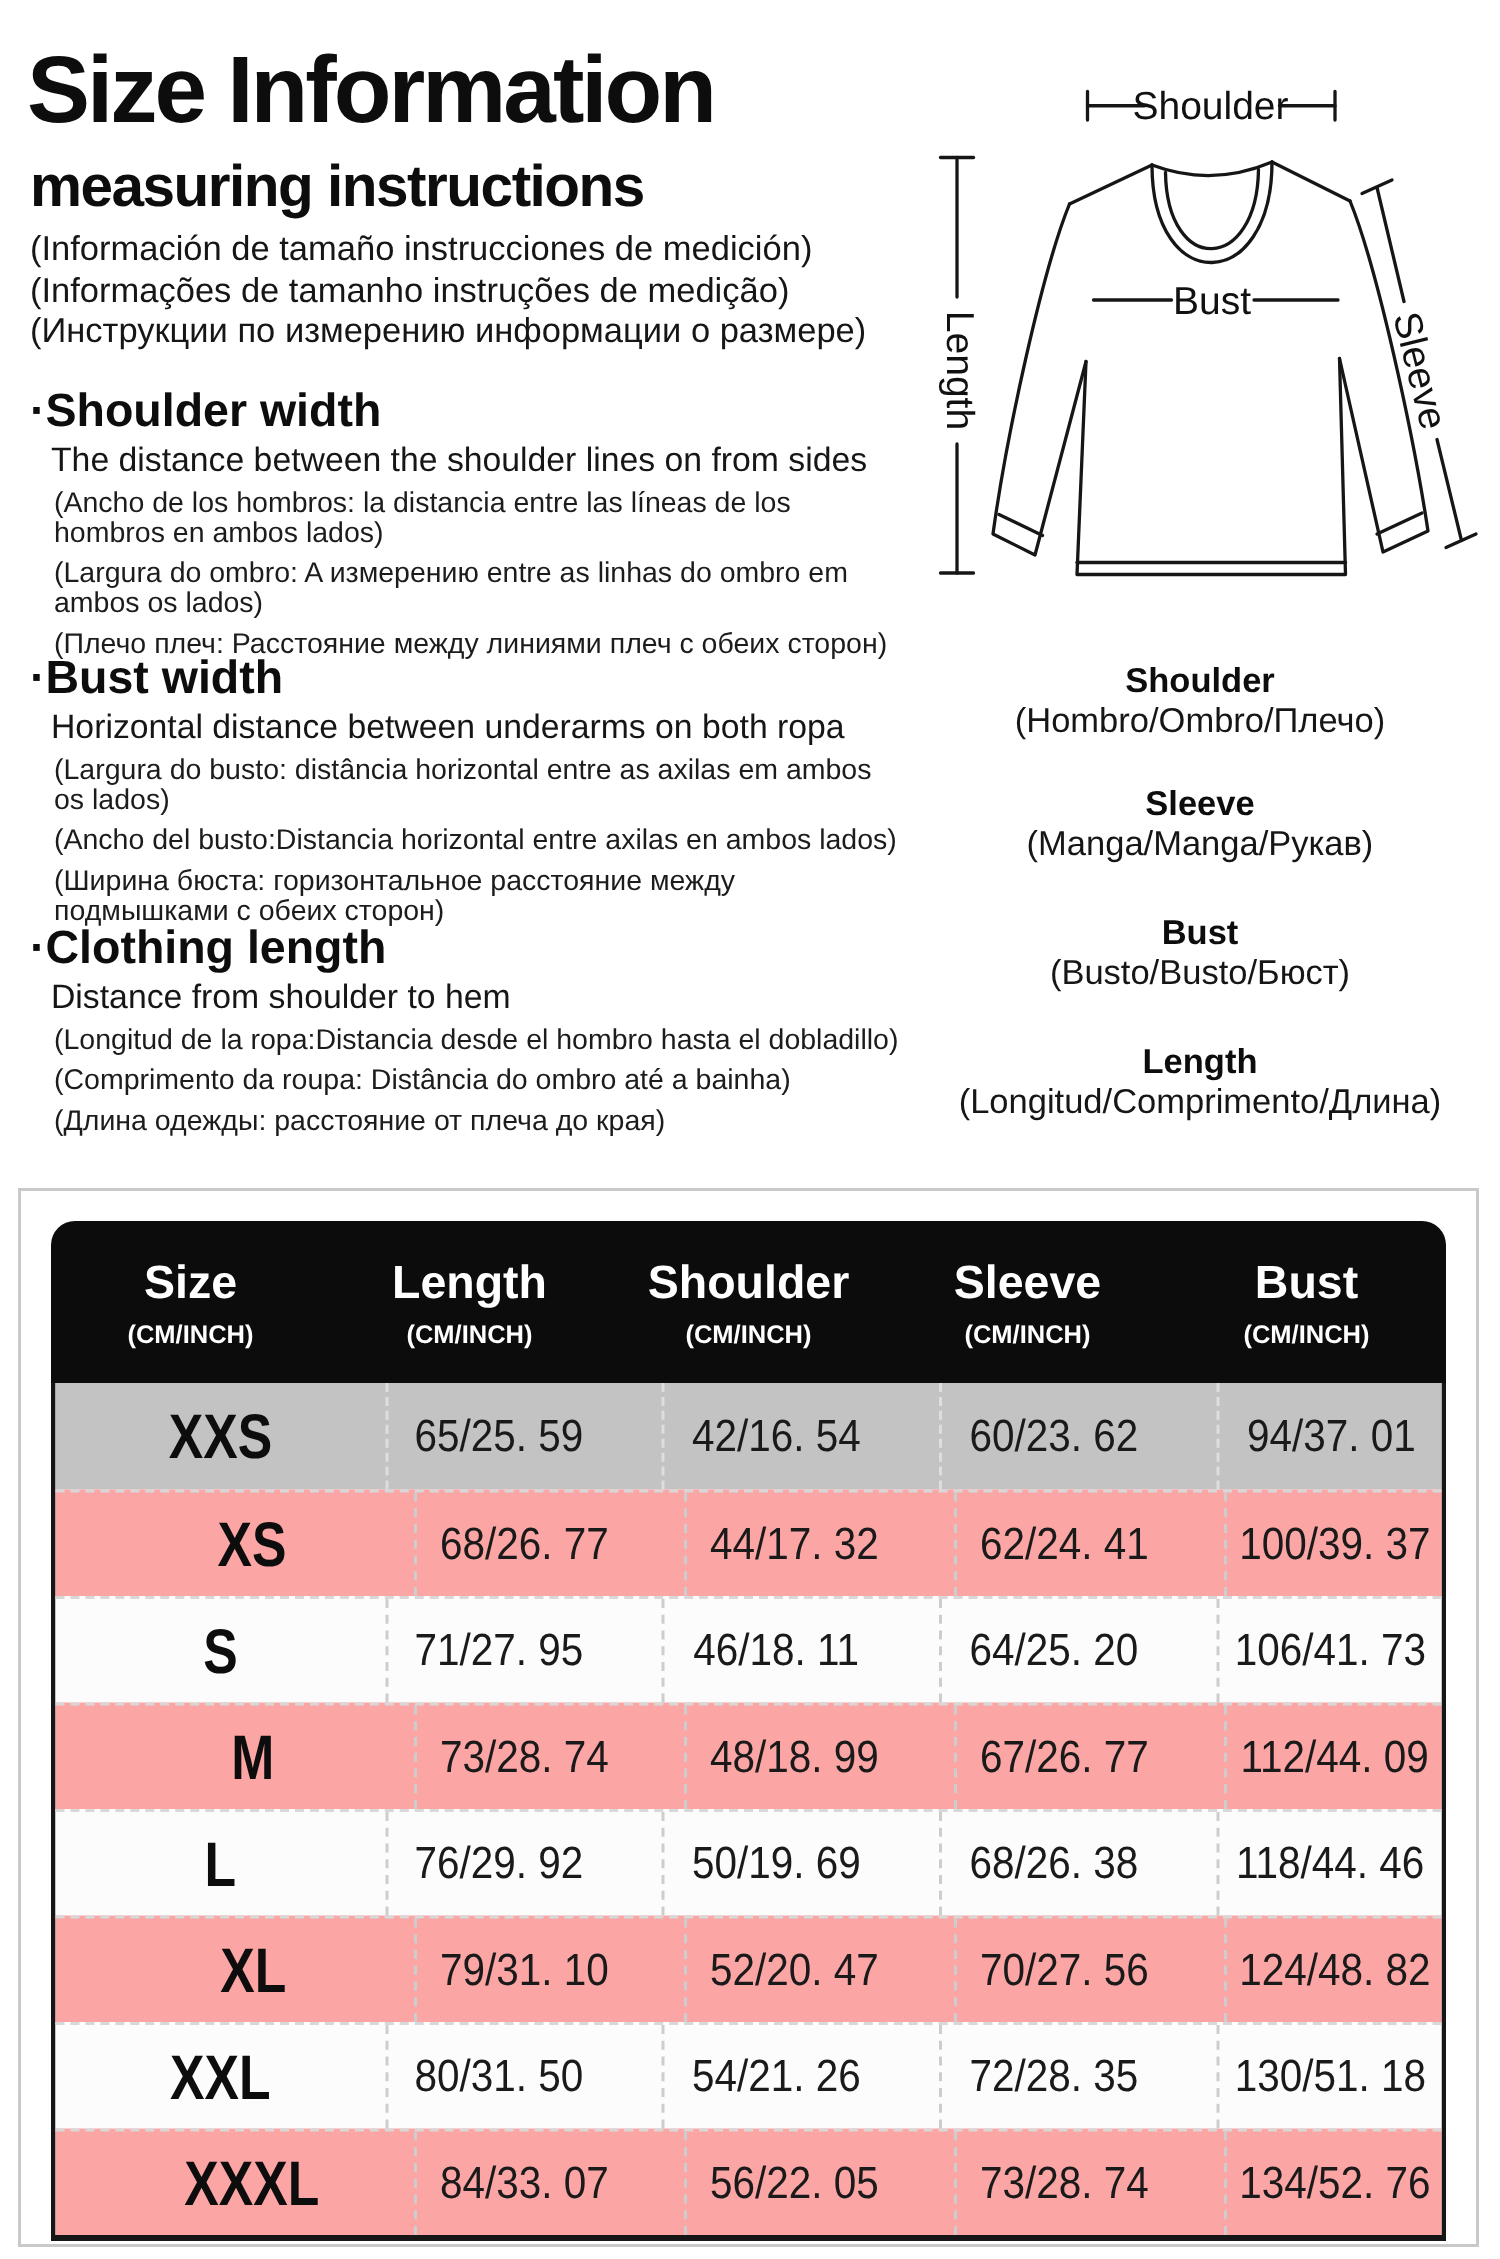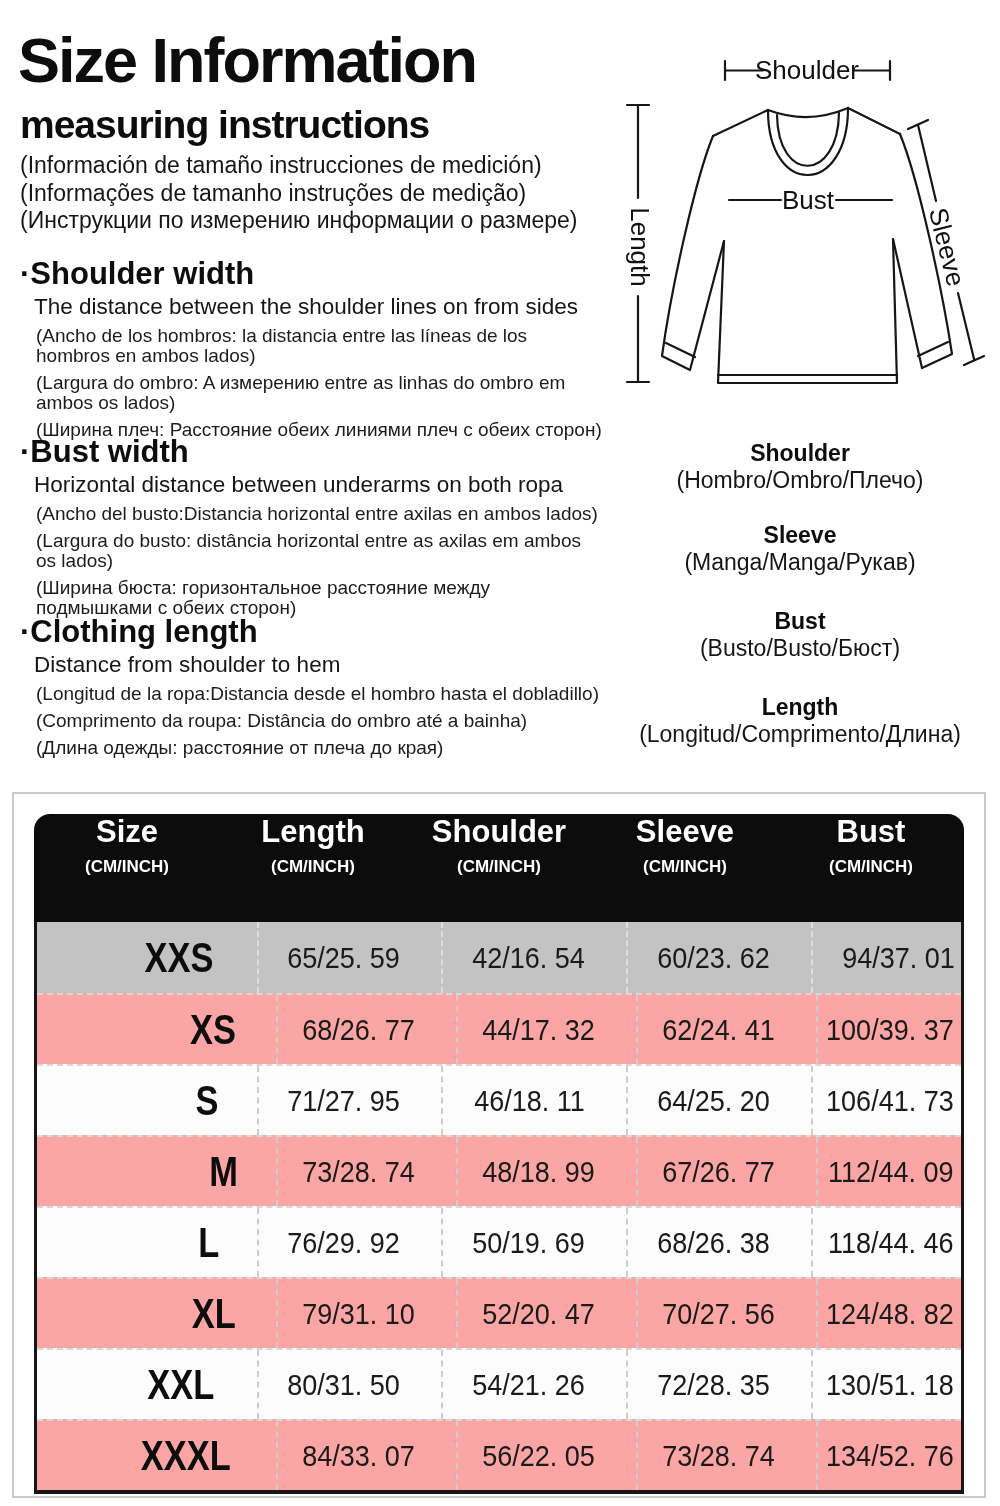--- a/index.html
+++ b/index.html
@@ -27,30 +27,30 @@
   
   .legend-group { position:absolute; left:600px; width:400px; text-align:center; }
   .lg-1 { top:440px; } .lg-2 { top:522px; } .lg-3 { top:608px; } .lg-4 { top:694px; }
   .legend-term { font-size:23px; font-weight:700; line-height:26px; color:#0d0d0d; }
   .legend-tr { font-size:23px; line-height:28px; color:#161616; }
   
   .table-wrap { position:absolute; left:12px; top:792px; width:974px; height:706px;
     border:2px solid #c9c9c9; background:#fff; }
   .size-table { position:absolute; left:20px; top:20px; width:930px; }
   .thead { display:flex; height:108px; background:#0c0c0c; border-radius:16px 16px 0 0; }
-  .th { flex:1 1 20%; display:flex; flex-direction:column; align-items:center; color:#fff; }
+  .th { flex:1 1 20%; display:flex; flex-direction:column; align-items:center; justify-content:center; color:#fff; }
   .th-label { font-size:31px; font-weight:700; letter-spacing:0; }
   .th-unit { font-size:17px; font-weight:700; margin-top:7px; letter-spacing:0; }
   .tbody { border-left:3px solid #161616; border-right:3px solid #161616; border-bottom:4px solid #161616; background:#fff; }
   .trow { display:flex; height:71px; }
   .trow + .trow { border-top:2px dashed #d8d8d8; }
   .trow.hl   { background:#c3c3c3; }
   .trow.alt  { background:#fca5a5;padding-left:24px; }
   .trow.base { background:#fcfcfc; }
-  .tcell { flex:1 1 20%; display:flex; align-items:center; justify-content:flex-end; overflow:hidden;margin-left:35px; }
+  .tcell { flex:1 1 20%; display:flex; align-items:center; justify-content:center; overflow:hidden;margin-left:35px; }
   .tcell + .tcell { border-left:2px dashed #cdcdcd; }
   .trow.hl .tcell + .tcell { border-left-color:#dedede; }
   .size-label { font-size:42px; font-weight:700; color:#0d0d0d; transform:scaleX(0.82); white-space:nowrap; }
   .val { font-size:30px; color:#1a1a1a; transform:scaleX(0.9); white-space:nowrap; letter-spacing:0; }
 </style>
 </head>
 <body>
 
 <div class="page">
 
@@ -61,30 +61,30 @@
     <div>(Informações de tamanho instruções de medição)</div>
     <div>(Инструкции по измерению информации о размере)</div>
   </div>
 
   <div class="section sec-1">
     <div class="sec-head"><span>·</span><span>Shoulder width</span></div>
     <div class="sec-desc">The distance between the shoulder lines on from sides</div>
     <div class="sec-notes">
       <div class="note">(Ancho de los hombros: la distancia entre las líneas de los hombros en ambos lados)</div>
       <div class="note">(Largura do ombro: A измерению entre as linhas do ombro em ambos os lados)</div>
-      <div class="note nowrap">(Ширина плеч: Расстояние обеих линиями плеч с обеих сторон)</div>
+      <div class="note nowrap">(Плечо плеч: Расстояние между линиями плеч с обеих сторон)</div>
     </div>
   </div>
 
   <div class="section sec-2">
     <div class="sec-head"><span>·</span><span>Bust width</span></div>
     <div class="sec-desc">Horizontal distance between underarms on both ropa</div>
     <div class="sec-notes">
+      <div class="note">(Largura do busto: distância horizontal entre as axilas em ambos os lados)</div>
       <div class="note nowrap">(Ancho del busto:Distancia horizontal entre axilas en ambos lados)</div>
-      <div class="note">(Largura do busto: distância horizontal entre as axilas em ambos os lados)</div>
       <div class="note">(Ширина бюста: горизонтальное расстояние между подмышками с обеих сторон)</div>
     </div>
   </div>
 
   <div class="section sec-3">
     <div class="sec-head"><span>·</span><span>Clothing length</span></div>
     <div class="sec-desc">Distance from shoulder to hem</div>
     <div class="sec-notes">
       <div class="note nowrap">(Longitud de la ropa:Distancia desde el hombro hasta el dobladillo)</div>
       <div class="note nowrap">(Comprimento da roupa: Distância do ombro até a bainha)</div>

